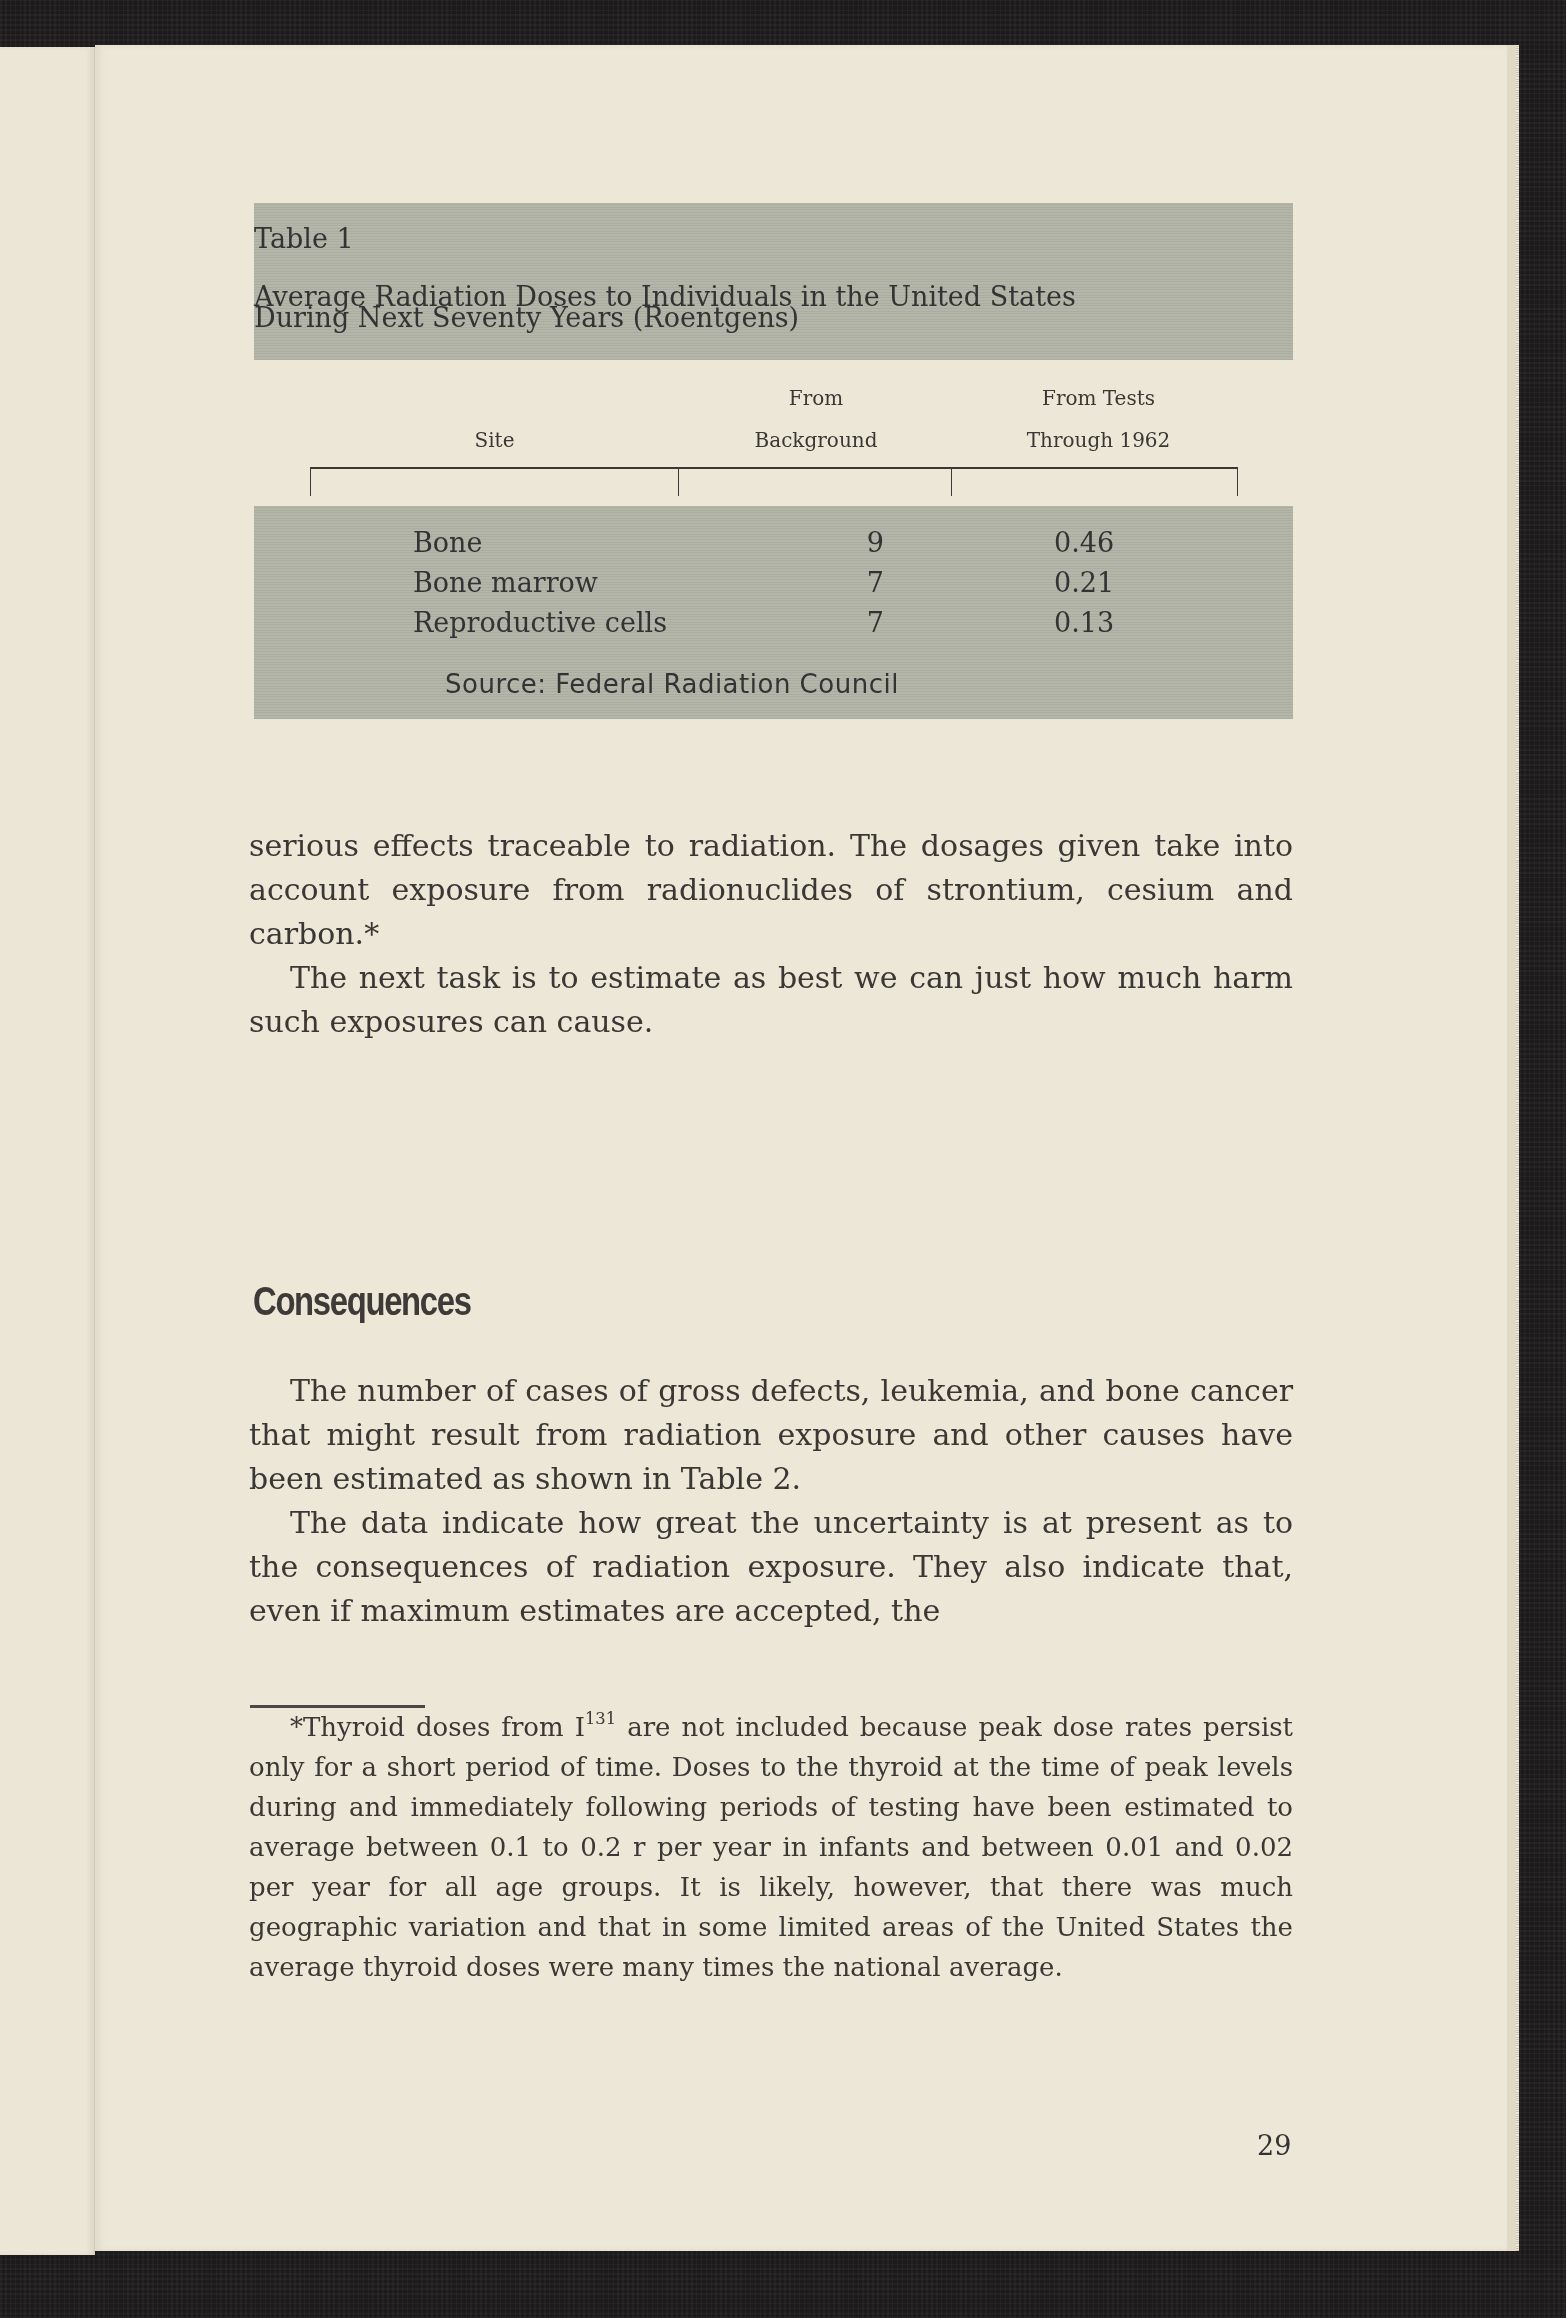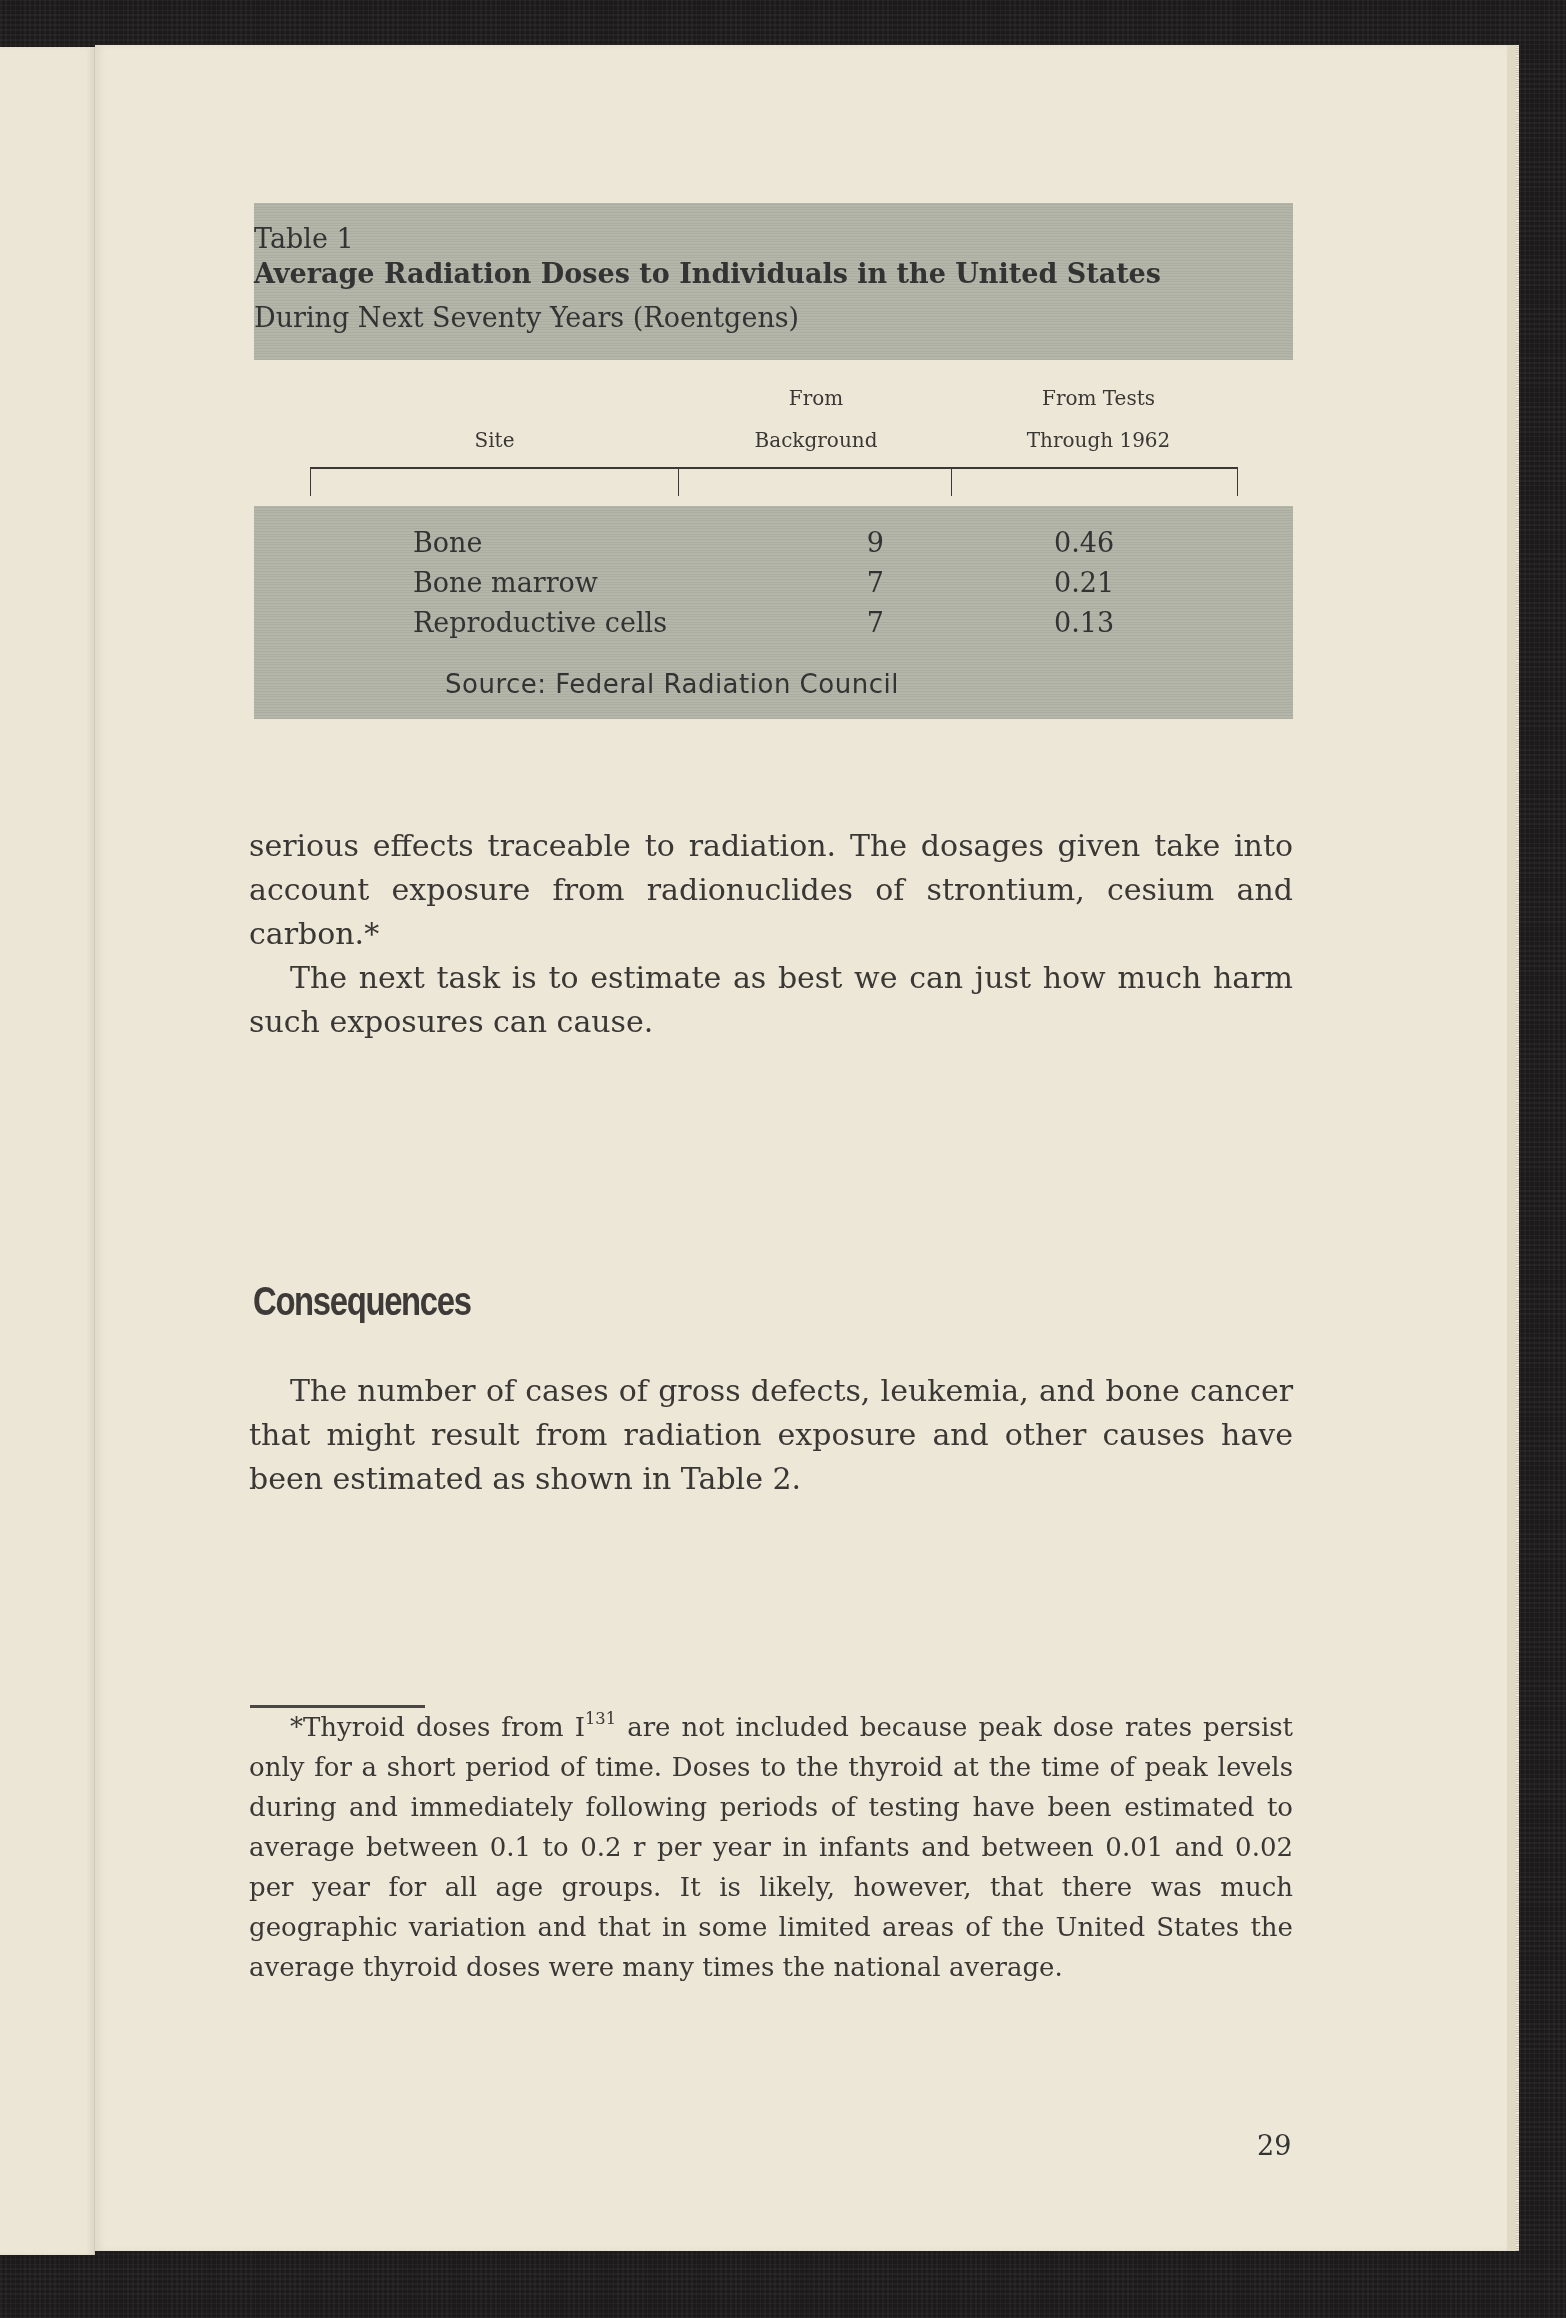--- a/index.html
+++ b/index.html
@@ -75,21 +75,21 @@
   </style>
 </head>
 <body>
 
 <div class="left-leaf"></div>
 
 <div class="page"></div>
 
 <div class="tbl-head-band">
   <div class="tbl-title" style="top:19.6px;">Table 1</div>
-  <div class="tbl-title" style="top:55px;font-weight:bold;">Average Radiation Doses to Individuals in the United States</div>
+  <div class="tbl-title" style="top:78px;">Average Radiation Doses to Individuals in the United States</div>
   <div class="tbl-title" style="top:99px;">During Next Seventy Years (Roentgens)</div>
 </div>
 
 <div class="col-head" style="left:413px; top:420px; width:163px;">Site</div>
 <div class="col-head" style="left:707px; top:378px; width:218px;">From</div>
 <div class="col-head" style="left:707px; top:420px; width:218px;">Background</div>
 <div class="col-head" style="left:979px; top:378px; width:239px;">From Tests</div>
 <div class="col-head" style="left:979px; top:420px; width:239px;">Through 1962</div>
 
 <div class="bracket" style="left:310px; top:467px; width:928px; height:0; border-width:2.7px 0 0 0;"></div>
@@ -119,20 +119,21 @@
 
 <div class="body-text" style="top:824px;">
   <p>serious effects traceable to radiation. The dosages given take into account exposure from radionuclides of strontium, cesium and carbon.*</p>
   <p class="indent">The next task is to estimate as best we can just how much harm such exposures can cause.</p>
 </div>
 
 <div class="heading">Consequences</div>
 
 <div class="body-text" style="top:1369px;">
   <p class="indent">The number of cases of gross defects, leukemia, and bone cancer that might result from radiation exposure and other causes have been estimated as shown in Table 2.</p>
+  <p class="indent">The data indicate how great the uncertainty is at present as to the consequences of radiation exposure. They also indicate that, even if maximum estimates are accepted, the</p>
 </div>
 
 <div class="fn-rule"></div>
 <div class="footnote">
   <p class="indent"><span>*Thyroid doses from I</span><sup>131</sup><span> are not included because peak dose rates persist only for a short period of time. Doses to the thyroid at the time of peak levels during and immediately following periods of testing have been estimated to average between 0.1 to 0.2 r per year in infants and between 0.01 and 0.02 per year for all age groups. It is likely, however, that there was much geographic variation and that in some limited areas of the United States the average thyroid doses were many times the national average.</span></p>
 </div>
 
 <div class="page-num">29</div>
 
 

